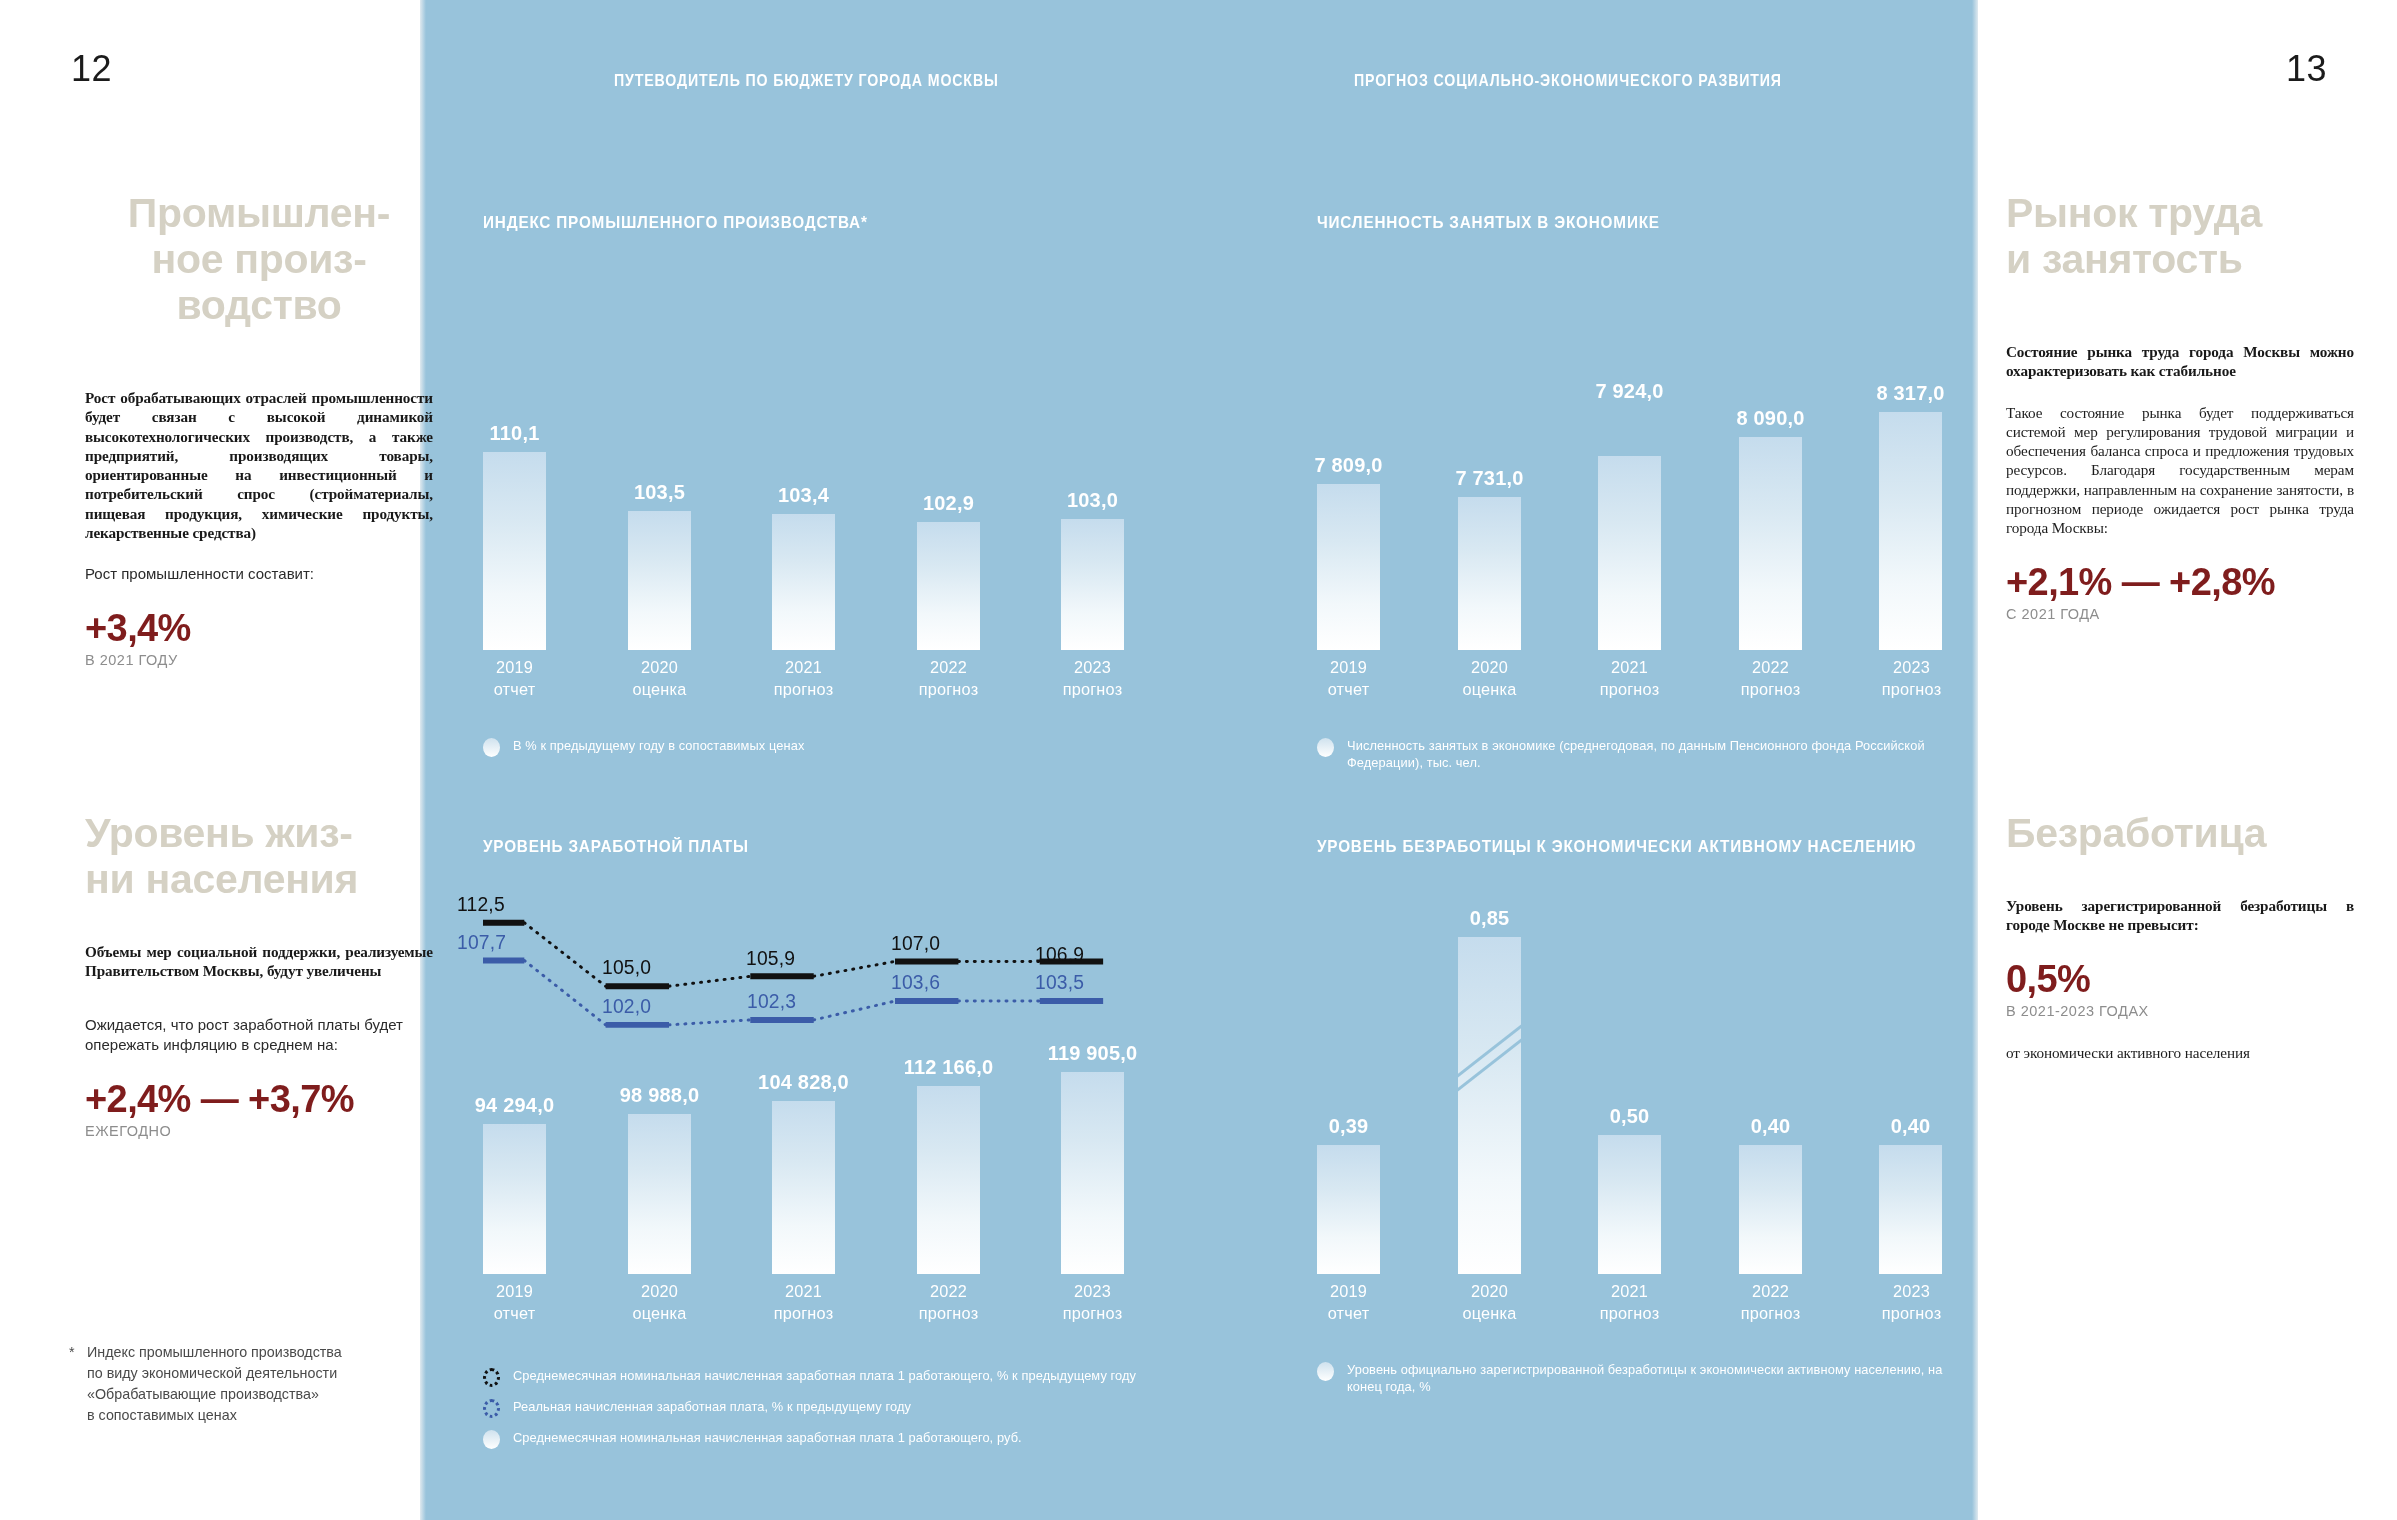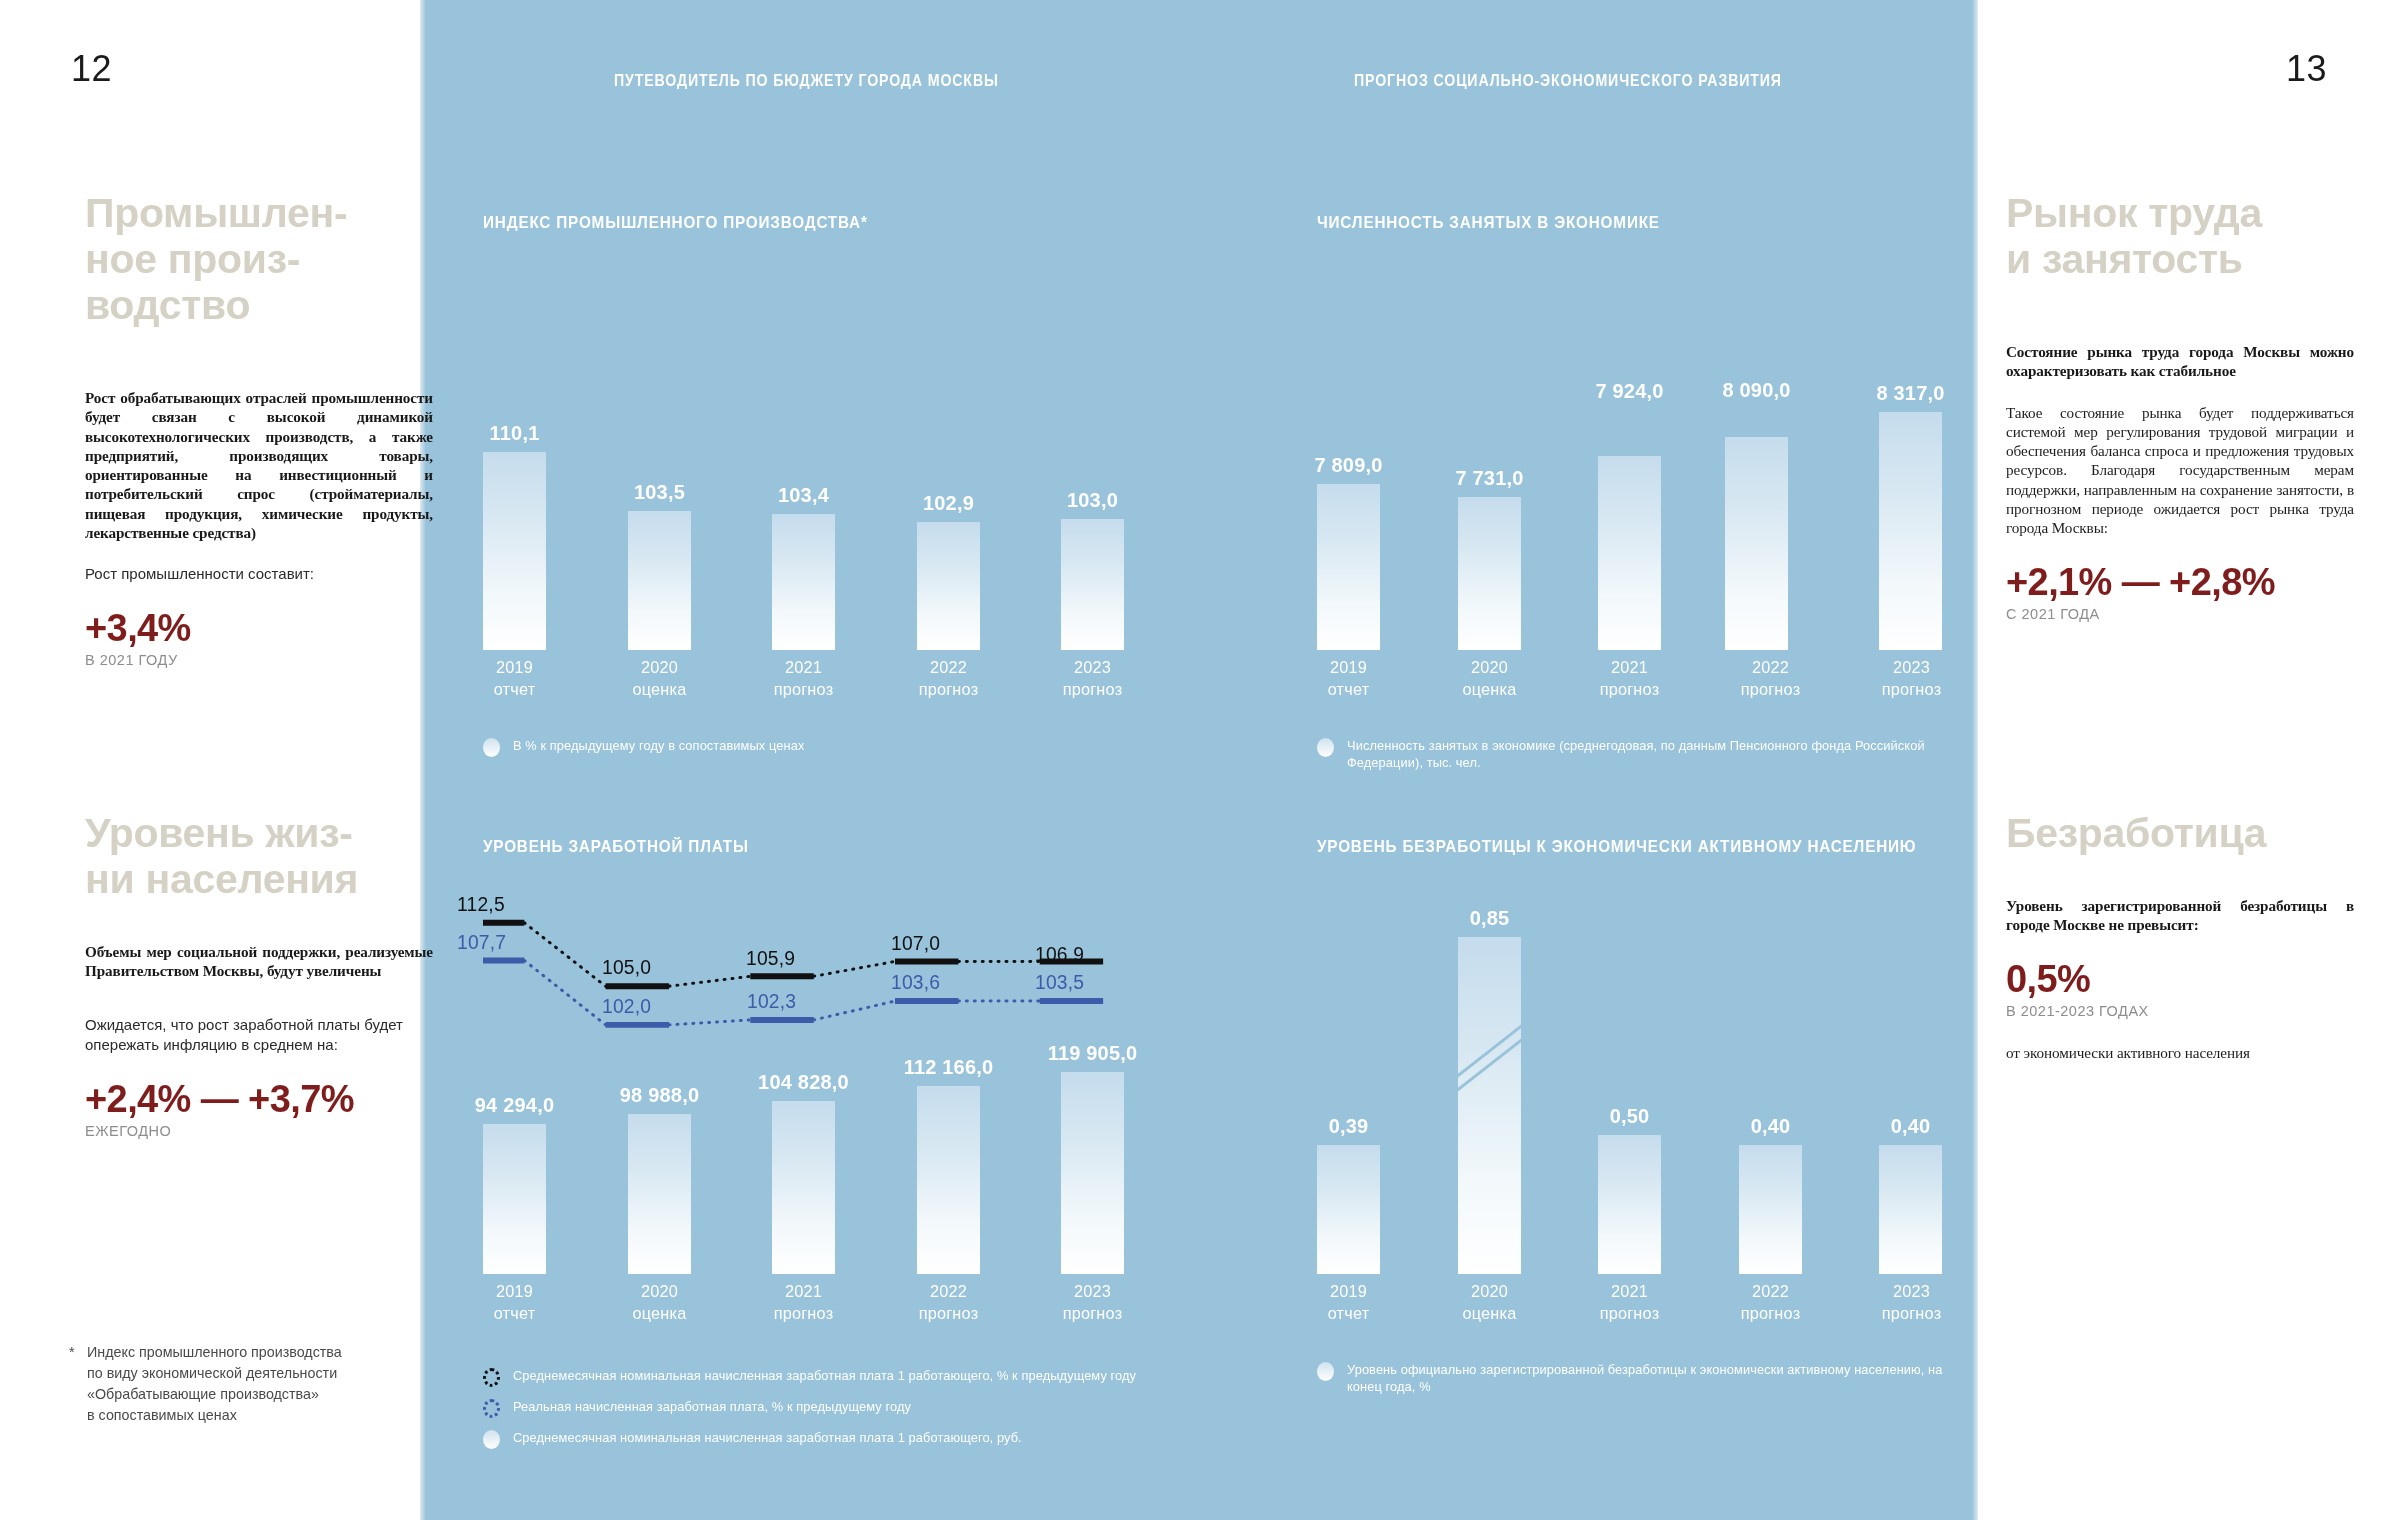--- a/index.html
+++ b/index.html
@@ -143,21 +143,21 @@
   <div class="blue-edge-l"></div>
   <div class="blue-edge-r"></div>
 
   <div class="page-num left">12</div>
   <div class="page-num right">13</div>
 
   <div class="runhead one">Путеводитель по бюджету города Москвы</div>
   <div class="runhead two">Прогноз социально-экономического развития</div>
 
   <div class="side left" style="top:190px;">
-    <div class="side-title" style="white-space:pre-line;">Промышлен-
+    <div class="side-title" style="white-space:pre-line;text-align:center;">Промышлен-
 ное произ-
 водство</div>
     <div class="gap-l"></div>
     <div class="side-lede">Рост обрабатывающих отраслей промышленности будет связан с высокой динамикой высокотехнологических производств, а также предприятий, производящих товары, ориентированные на инвестиционный и потребительский спрос (стройматериалы, пищевая продукция, химические продукты, лекарственные средства)</div>
     <div class="gap-m"></div>
     <div class="side-plain">Рост промышленности составит:</div>
     <div class="gap-m"></div>
     <div class="side-big">+3,4%</div>
     <div class="side-small-caps">В 2021 ГОДУ</div>
   </div>
@@ -270,21 +270,21 @@
             <div class="bar-rect" style="height: 166px;"></div>
           </div>
           <div class="bar-col" style="left: 141px;">
             <div class="bar-val">7 731,0</div>
             <div class="bar-rect" style="height: 153px;"></div>
           </div>
           <div class="bar-col" style="left: 281px; gap: 46px;">
             <div class="bar-val">7 924,0</div>
             <div class="bar-rect" style="height: 194px;"></div>
           </div>
-          <div class="bar-col" style="left: 408px; gap: 28px;">
+          <div class="bar-col" style="left: 422px;">
             <div class="bar-val">8 090,0</div>
             <div class="bar-rect" style="height: 213px;"></div>
           </div>
           <div class="bar-col" style="left: 562px;">
             <div class="bar-val">8 317,0</div>
             <div class="bar-rect" style="height: 238px;"></div>
           </div>
         </div>
         <div class="xlabels">
           <div class="xlab" style="left: -23px;">

